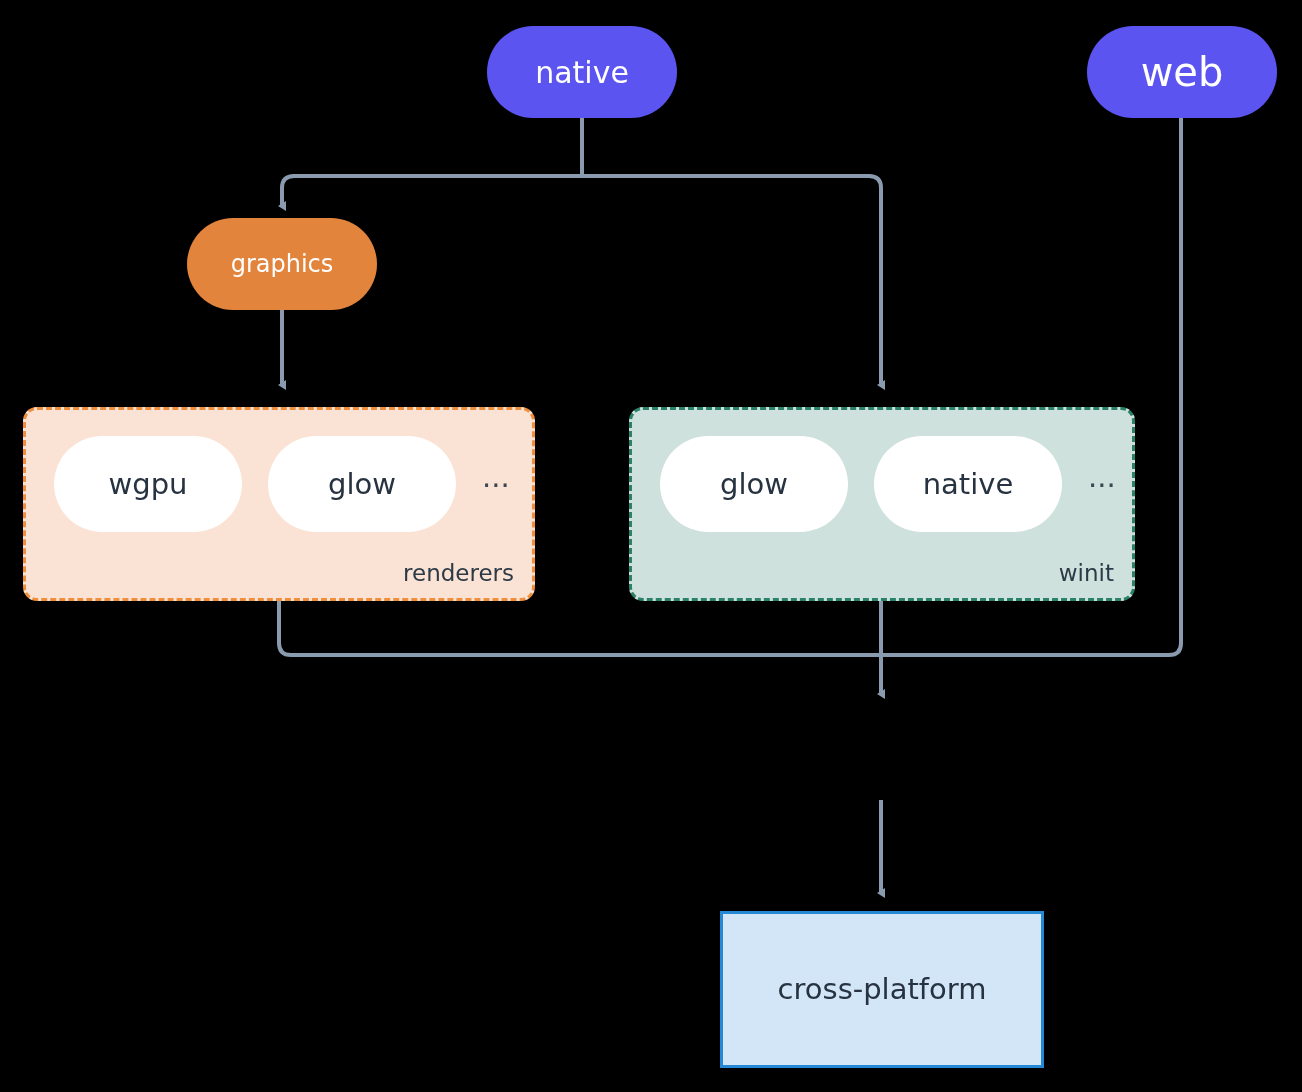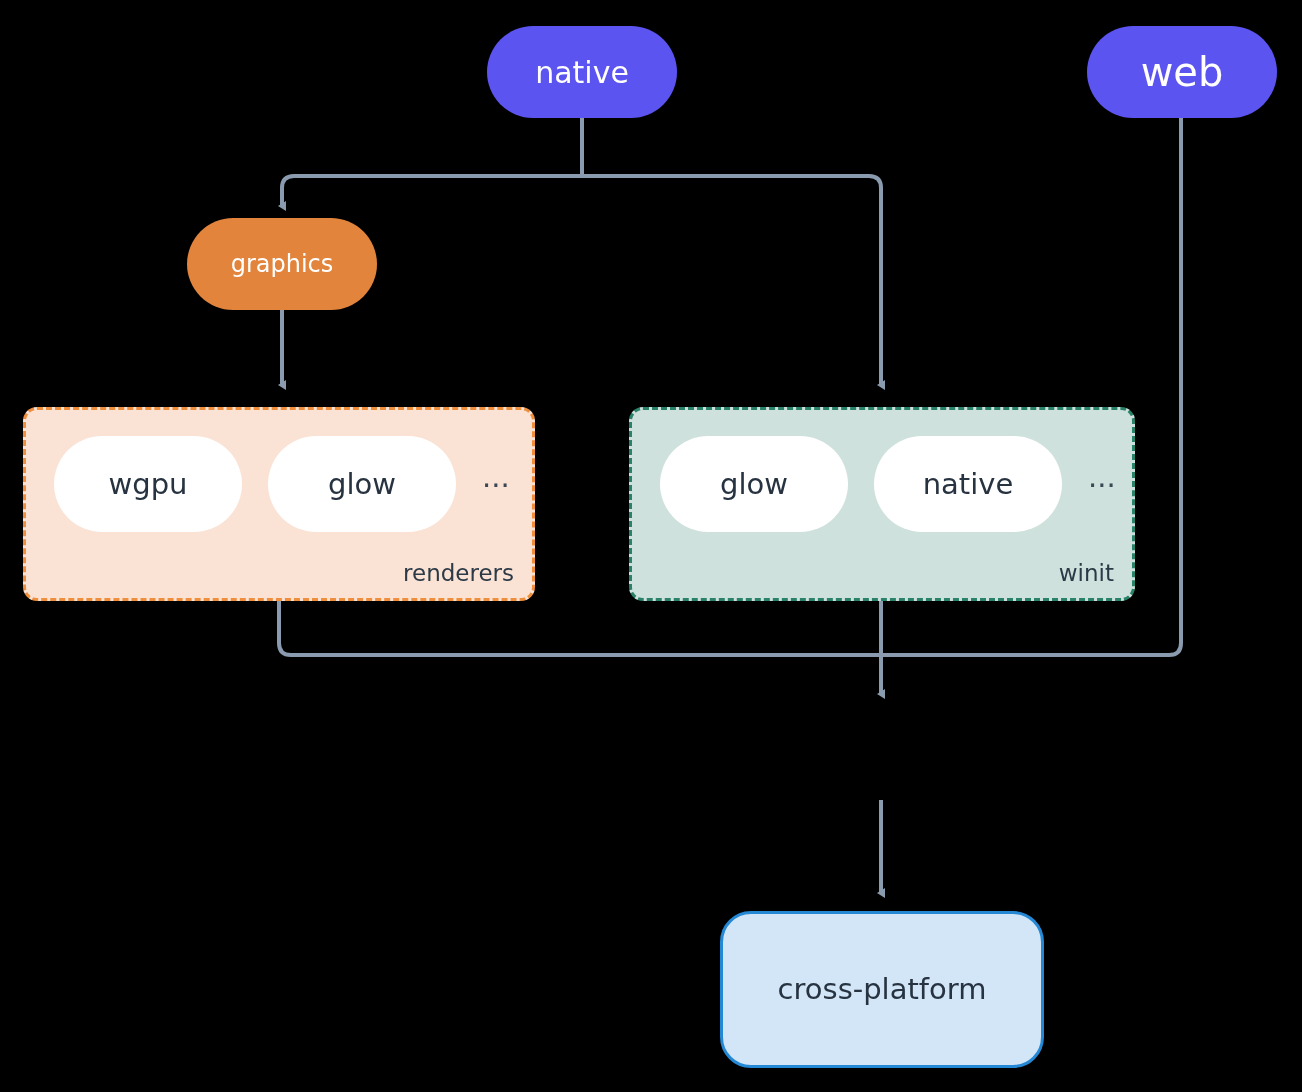--- a/index.html
+++ b/index.html
@@ -28,21 +28,20 @@
     height: 1092px;
     pointer-events: none;
   }
   .node {
     position: absolute;
     display: flex;
     align-items: center;
     justify-content: center;
     box-sizing: border-box;
     text-align: center;
-    border-radius: 31px;
   }
   
   .pill {
     border-radius: 999px;
   }
   .pill-native {
     left: 487px;
     top: 26px;
     width: 190px;
     height: 92px;

